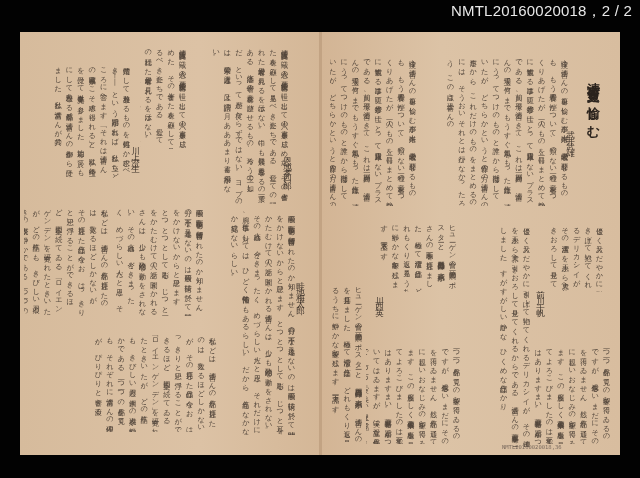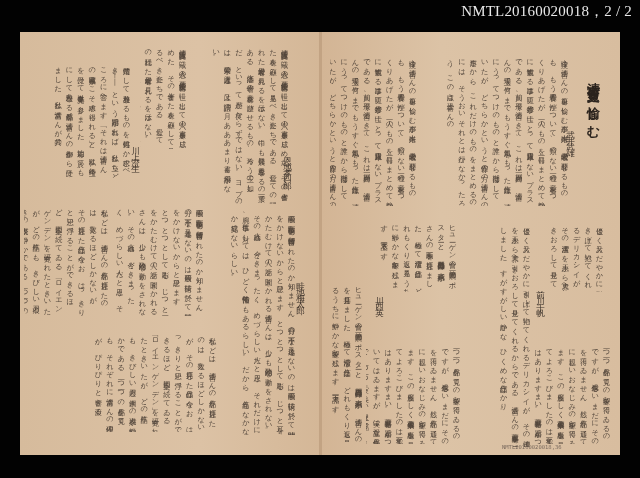--- a/index.html
+++ b/index.html
@@ -2,21 +2,21 @@
 <html><head>
 <meta charset="utf-8">
 <style>
   html, body { margin: 0; padding: 0; }
   body {
     width: 640px; height: 478px; background: #020202; position: relative; overflow: hidden;
     font-family: "DejaVu Sans", sans-serif;
   }
   .id-label {
     position: absolute; top: 2px; right: 8px; color: #e8e8e8; font-size: 15px;
-    font-family: Liberation Serif, serif; letter-spacing: 0.2px;
+    font-family: Liberation Sans, sans-serif; letter-spacing: 0.2px;
   }
   .paper {
     position: absolute; top: 32px; height: 423px; background: #d9bea0;
     overflow: hidden;
   }
   .paper.left { left: 20px; width: 300px; background: linear-gradient(90deg,#d6bb9c 0%,#dcc2a5 60%,#d4b797 100%); }
   .paper.right { left: 322px; width: 298px; background: linear-gradient(90deg,#d3b595 0%,#dcc3a6 40%,#d8bd9f 100%); }
   .fold { position: absolute; left: 319px; top: 32px; width: 3px; height: 423px; background: #c2a383; }
   .col-block {
     position: absolute; writing-mode: vertical-rl; color: #3a3029;

